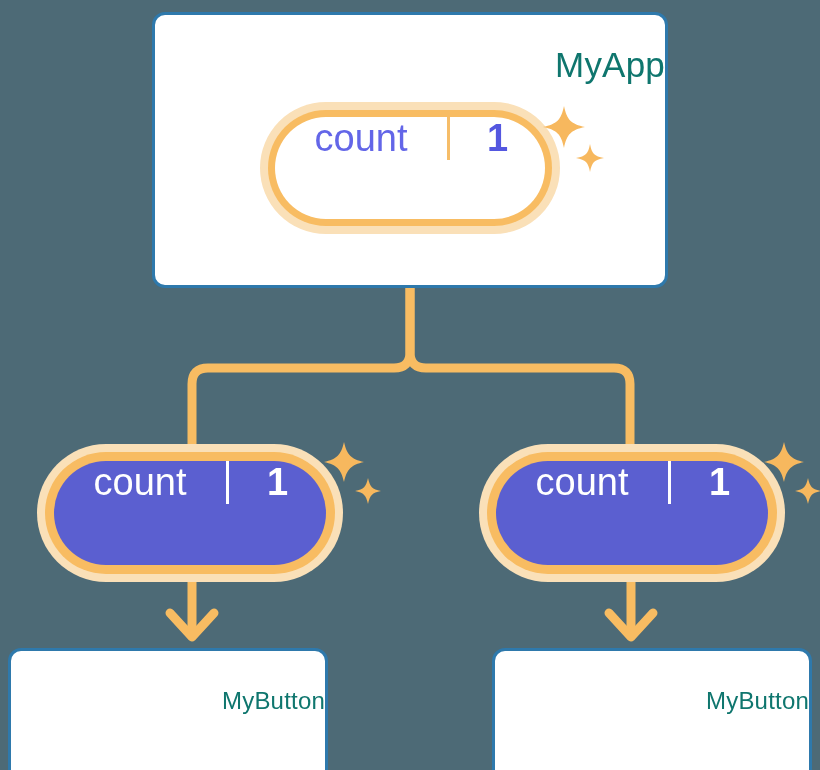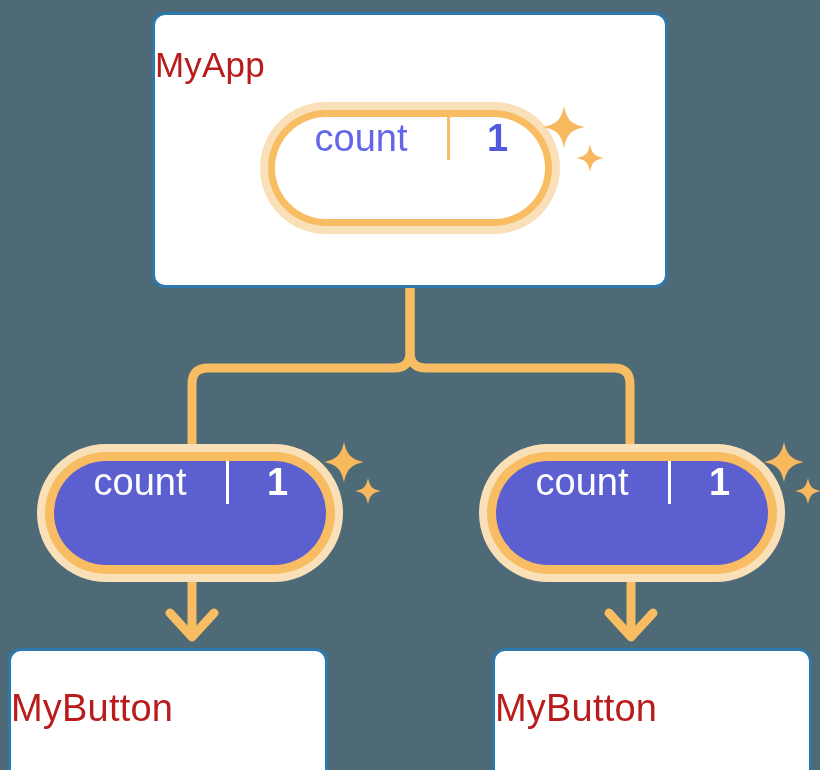--- a/index.html
+++ b/index.html
@@ -31,25 +31,25 @@
   
   .card {
     position: absolute;
     background: #ffffff;
     border: 3px solid #2e79ac;
     border-radius: 13px;
     box-sizing: border-box;
     z-index: 3;
   }
   .card-title {
-    color: #b91c1c;
+    color: #0f766e;
     font-size: 35px;
     font-weight: 400;
     letter-spacing: 0.2px;
-    text-align: left;
+    text-align: right;
     white-space: nowrap;
   }
 
   #app-card {
     left: 152px;
     top: 12px;
     width: 516px;
     height: 276px;
   }
   #app-card .card-title {
@@ -64,21 +64,21 @@
   }
   #btn-card-right {
     left: 492px;
     top: 648px;
     width: 320px;
     height: 134px;
   }
   #btn-card-left .card-title,
   #btn-card-right .card-title {
     margin-top: 36px;
-    font-size: 38px;
+    font-size: 24px;
   }
 
   
   .pill-wrap {
     position: absolute;
     z-index: 4;
   }
   .pill {
     position: relative;
     display: flex;

